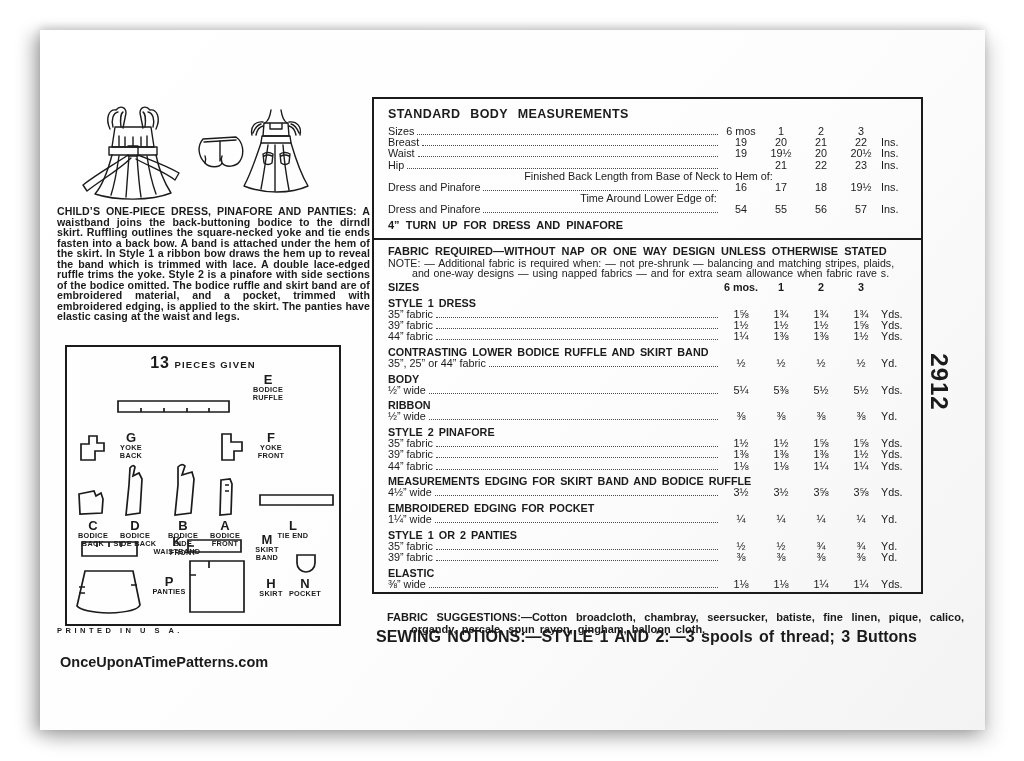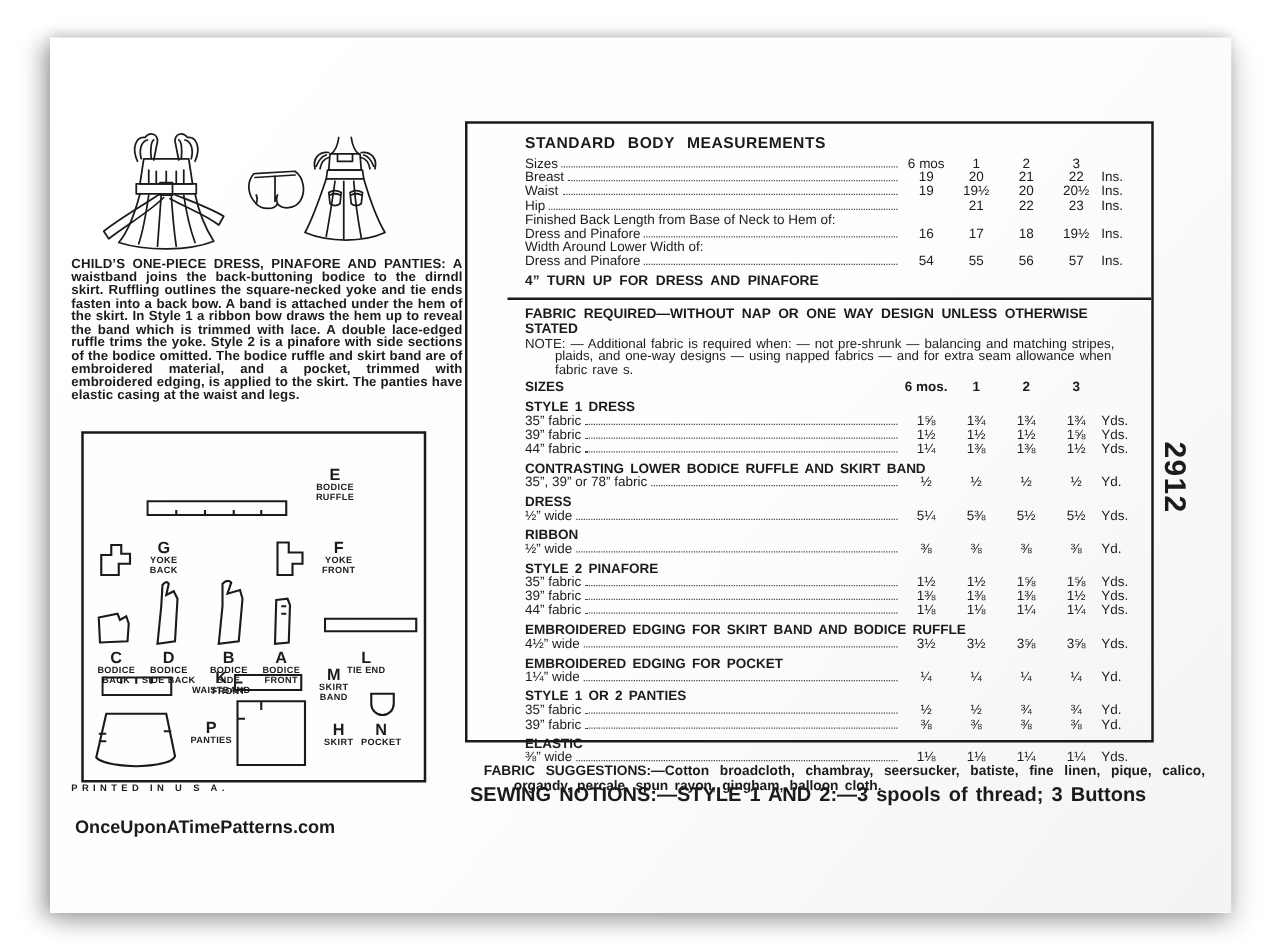--- a/index.html
+++ b/index.html
@@ -35,27 +35,27 @@
   .pname{font-size:7.3px;font-weight:bold;line-height:8.3px;letter-spacing:.3px;}
   .printed{
     position:absolute;left:17px;top:596px;font-size:7.5px;font-weight:bold;
     letter-spacing:3.5px;
   }
   .copyright{position:absolute;left:20px;top:607px;font-size:12px;}
   .website{position:absolute;left:20px;top:624px;font-size:14.5px;font-weight:bold;}
   
   .spec-box{
     position:absolute;left:332px;top:67px;width:551px;height:497px;
-    border:2px solid #1b1b1b;box-sizing:border-box;padding-left:32px;
+    border:2px solid #1b1b1b;box-sizing:border-box;
   }
   .meas{padding:8px 12px 3px 14px;}
   .meas h2{
     margin:0 0 5px 0;font-size:12.5px;font-weight:bold;letter-spacing:.4px;word-spacing:6px;
   }
-  .trow{display:flex;align-items:baseline;font-size:10.8px;line-height:11.2px;}
+  .trow{display:flex;align-items:baseline;font-size:10.8px;line-height:11.2px;justify-content:center;}
   .lbl{white-space:nowrap;}
   .leader{flex:1;border-bottom:1.5px dotted #4a4a4a;margin:0 3px 2px 3px;min-width:8px;}
   .nolead{flex:1;}
   .v{width:40px;text-align:center;flex:none;}
   .unit{width:28px;flex:none;font-size:10.8px;}
   .turnup{font-size:11px;font-weight:bold;margin-top:3px;word-spacing:3px;}
   .hr2{border-top:2px solid #1b1b1b;margin:4px 0 0 0;}
   .fab{padding:5px 12px 0 14px;}
   .fr-title{margin:0;font-size:11px;font-weight:bold;word-spacing:3px;}
   .hang{padding-left:24px;text-indent:-24px;}
@@ -122,20 +122,24 @@
       <path d="M193,47 C191,61 189,75 186,91 M200,47 C200,61 200,76 200,93 M208,47 C209,61 211,76 214,92"></path>
 
       <path d="M188,56 q5,-3 10,0 l-1,9 q-4,3 -8,0 Z M189,58 q4,-2 8,0"></path>
       <path d="M205,56 q5,-3 10,0 l-1,9 q-4,3 -8,0 Z M206,58 q4,-2 8,0"></path>
     </g>
   </svg>
 
   <p class="desc"><span class="desc-title">CHILD’S ONE-PIECE DRESS, PINAFORE AND PANTIES:</span> <span>A waistband joins the back-buttoning bodice to the dirndl skirt. Ruffling outlines the square-necked yoke and tie ends fasten into a back bow. A band is attached under the hem of the skirt. In Style 1 a ribbon bow draws the hem up to reveal the band which is trimmed with lace. A double lace-edged ruffle trims the yoke. Style 2 is a pinafore with side sections of the bodice omitted. The bodice ruffle and skirt band are of embroidered material, and a pocket, trimmed with embroidered edging, is applied to the skirt. The panties have elastic casing at the waist and legs.</span></p>
 
   <div class="pieces-box">
+    <div class="pieces-title">
+      <span class="pieces-count">13</span>
+      <span class="pieces-word">PIECES GIVEN</span>
+    </div>
 
     <div class="piece" style="left:50px;top:52px;">
       <svg width="114" height="16" class="piece-shape">
           <path class="ps" d="M1,2 H112 V13 H1 Z M24,13 v-4 M47,13 v-4 M70,13 v-4 M92,13 v-4"></path>
         </svg>
     </div>
     <div class="plabel" style="left:172px;top:26px;width:58px;">
         <div class="pletter">E</div>
         <div class="pname">BODICE RUFFLE</div>
       </div>
@@ -310,21 +314,21 @@
       <div class="trow">
         <span class="lbl">Dress and Pinafore</span>
           <span class="leader"></span>
         <span class="v">16</span>
           <span class="v">17</span>
           <span class="v">18</span>
           <span class="v">19½</span>
           <span class="unit">Ins.</span>
       </div>
       <div class="trow">
-        <span class="lbl">Width Around Lower Width of:</span>
+        <span class="lbl">Time Around Lower Edge of:</span>
       </div>
       <div class="trow">
         <span class="lbl">Dress and Pinafore</span>
           <span class="leader"></span>
         <span class="v">54</span>
           <span class="v">55</span>
           <span class="v">56</span>
           <span class="v">57</span>
           <span class="unit">Ins.</span>
       </div>
@@ -372,30 +376,30 @@
           <span class="leader"></span>
           <span class="v">1¼</span>
           <span class="v">1⅜</span>
           <span class="v">1⅜</span>
           <span class="v">1½</span>
           <span class="unit">Yds.</span>
         </div>
 
       <div class="sec-h">CONTRASTING LOWER BODICE RUFFLE AND SKIRT BAND</div>
       <div class="trow">
-          <span class="lbl">35”, 39” or 78”  fabric</span>
+          <span class="lbl">35”, 25” or 44”  fabric</span>
           <span class="leader"></span>
           <span class="v">½</span>
           <span class="v">½</span>
           <span class="v">½</span>
           <span class="v">½</span>
           <span class="unit">Yd.</span>
         </div>
 
-      <div class="sec-h">DRESS</div>
+      <div class="sec-h">BODY</div>
       <div class="trow">
           <span class="lbl">½”  wide</span>
           <span class="leader"></span>
           <span class="v">5¼</span>
           <span class="v">5⅜</span>
           <span class="v">5½</span>
           <span class="v">5½</span>
           <span class="unit">Yds.</span>
         </div>
 
@@ -432,21 +436,21 @@
       <div class="trow">
           <span class="lbl">44”  fabric</span>
           <span class="leader"></span>
           <span class="v">1⅛</span>
           <span class="v">1⅛</span>
           <span class="v">1¼</span>
           <span class="v">1¼</span>
           <span class="unit">Yds.</span>
         </div>
 
-      <div class="sec-h">EMBROIDERED EDGING FOR SKIRT BAND AND BODICE RUFFLE</div>
+      <div class="sec-h">MEASUREMENTS EDGING FOR SKIRT BAND AND BODICE RUFFLE</div>
       <div class="trow">
           <span class="lbl">4½”  wide</span>
           <span class="leader"></span>
           <span class="v">3½</span>
           <span class="v">3½</span>
           <span class="v">3⅝</span>
           <span class="v">3⅝</span>
           <span class="unit">Yds.</span>
         </div>
 

